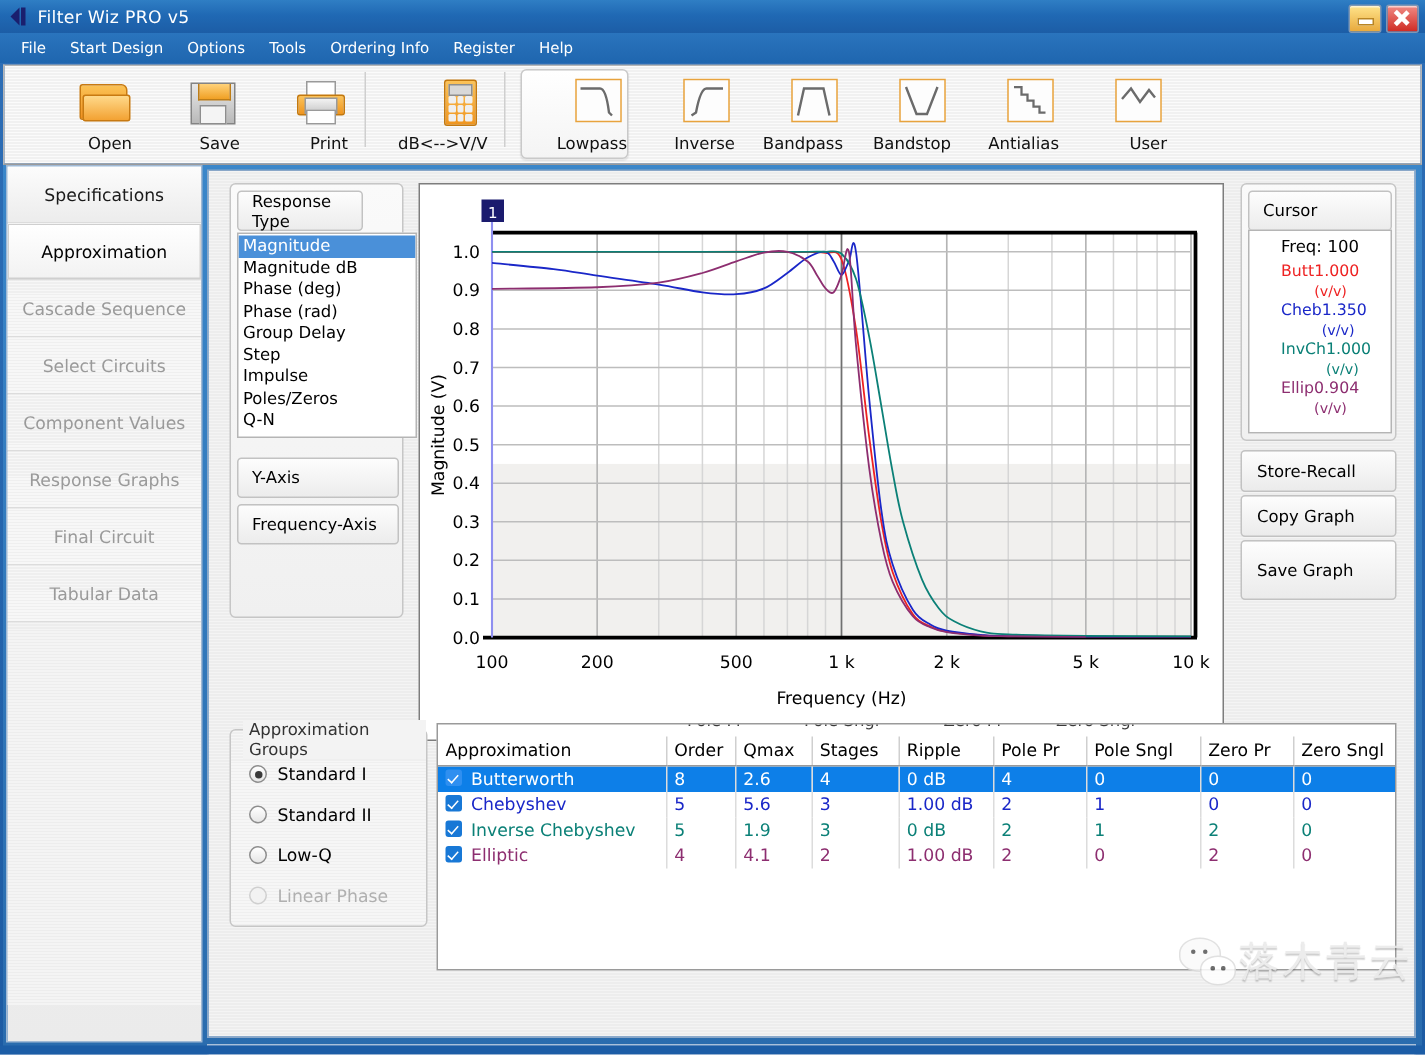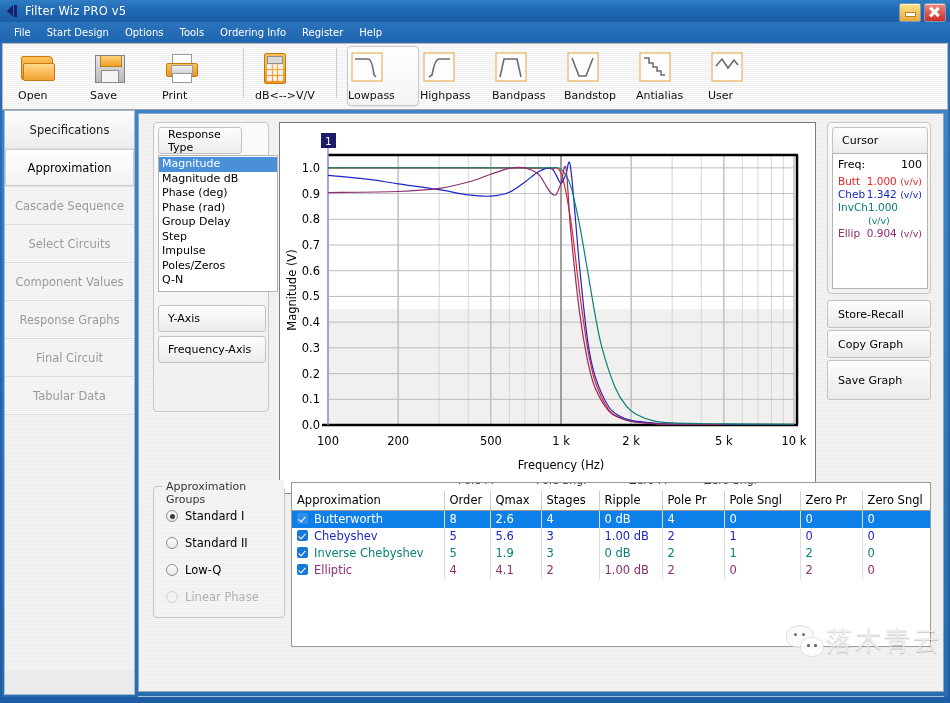--- a/index.html
+++ b/index.html
@@ -39,21 +39,21 @@
     background:linear-gradient(#2a74bd,#1f66af);display:flex;align-items:center;
     padding-left:6px;box-sizing:border-box;}
   #menubar .mi{color:#fff;font-size:10px;padding:2px 8px;cursor:default;white-space:nowrap;}
 
   
   #toolbar{position:absolute;left:2px;top:43px;width:946px;height:67px;
     background:repeating-linear-gradient(#fbfbfb,#fbfbfb 1px,#f1f1f1 1px,#f1f1f1 2px);
     border:1px solid #b6b6b6;border-bottom:1px solid #9a9a9a;box-sizing:border-box;
     display:flex;align-items:flex-start;padding-left:14px;}
   .tbitem{width:72px;height:60px;margin-top:2px;display:flex;flex-direction:column;
-    align-items:flex-start;justify-content:flex-start;box-sizing:border-box;
+    align-items:flex-end;justify-content:flex-start;box-sizing:border-box;
     border:1px solid transparent;border-radius:4px;}
   .tbitem.sel{border:1px solid #c9c9c9;background:linear-gradient(#ffffff,#f4f4f4);
     box-shadow:0 1px 1px rgba(0,0,0,.08);}
   .tbitem .lbl{font-size:11px;margin-top:4px;color:#111;}
   .tbsep{width:1px;height:50px;margin:4px 10px 0 10px;background:#cfcfcf;}
   .glyph{width:38px;height:34px;position:relative;margin-top:4px;}
 
   
   .ic-folder{position:absolute;left:3px;top:5px;width:32px;height:24px;}
   .ic-folder .back{position:absolute;left:0;top:0;width:30px;height:22px;border-radius:2px 4px 2px 2px;
@@ -120,21 +120,21 @@
   
   #graph{position:absolute;left:140px;top:8px;width:537px;height:372px;
     background:#fff;border:1px solid #7d7d7d;box-sizing:border-box;}
   #plotwrap{position:absolute;left:0;top:0;width:535px;height:370px;}
 
   
   #cursor-panel{position:absolute;left:688px;top:8px;width:104px;height:172px;
     background:linear-gradient(#fafafa,#f0f0f0);border:1px solid #c6c6c6;border-radius:4px;box-sizing:border-box;}
   #cursor-head{position:absolute;left:4px;top:4px;width:96px;}
   #cursor-box{position:absolute;left:4px;top:30px;width:96px;height:136px;background:#fff;
-    border:1px solid #b5b5b5;box-sizing:border-box;padding:4px 5px;}
+    border:1px solid #b5b5b5;box-sizing:border-box;padding:4px 21px;}
   .freqrow{display:flex;justify-content:space-between;font-size:11px;margin-bottom:4px;}
   .valrow{display:flex;justify-content:space-between;font-size:10.5px;line-height:13px;}
   .valrow .u{font-size:9.5px;}
   #store-btn{position:absolute;left:688px;top:186px;width:104px;height:28px;}
   #copy-btn{position:absolute;left:688px;top:216px;width:104px;height:28px;}
   #savegr-btn{position:absolute;left:688px;top:246px;width:104px;height:40px;}
   .sidebtn{background:linear-gradient(#fdfdfd,#ebebeb);border:1px solid #c2c2c2;border-radius:3px;
     display:flex;align-items:center;padding-left:10px;box-sizing:border-box;font-size:11px;}
 
   
@@ -282,21 +282,21 @@
       <div class="lbl">Lowpass</div>
     </div>
 
     <div class="tbitem">
       <div class="glyph">
         <svg class="fsvg" width="32" height="30" viewBox="0 0 32 30">
           <rect x="1" y="1" width="30" height="28" fill="#fdfdfd" stroke="#e8a33d"></rect>
           <path d="M6 25 L9 23 Q12 7 16 7 H27" fill="none" stroke="#6b6b6b" stroke-width="1.6"></path>
         </svg>
       </div>
-      <div class="lbl">Highpass</div>
+      <div class="lbl">Inverse</div>
     </div>
 
     <div class="tbitem">
       <div class="glyph">
         <svg class="fsvg" width="32" height="30" viewBox="0 0 32 30">
           <rect x="1" y="1" width="30" height="28" fill="#fdfdfd" stroke="#e8a33d"></rect>
           <path d="M5 25 L9 7 H22 L26 25" fill="none" stroke="#6b6b6b" stroke-width="1.6"></path>
         </svg>
       </div>
       <div class="lbl">Bandpass</div>
@@ -453,21 +453,21 @@
             <span>Freq:</span>
             <span>100</span>
           </div>
           <div class="valrow" style="color:#ee2222">
             <span>Butt</span>
             <span><span>1.000</span>
             <span class="u">(v/v)</span></span>
           </div>
           <div class="valrow" style="color:#1a27c8">
             <span>Cheb</span>
-            <span><span>1.342</span>
+            <span><span>1.350</span>
             <span class="u">(v/v)</span></span>
           </div>
           <div class="valrow" style="color:#0b8077">
             <span>InvCh</span>
             <span><span>1.000</span>
             <span class="u">(v/v)</span></span>
           </div>
           <div class="valrow" style="color:#8d2e70">
             <span>Ellip</span>
             <span><span>0.904</span>

